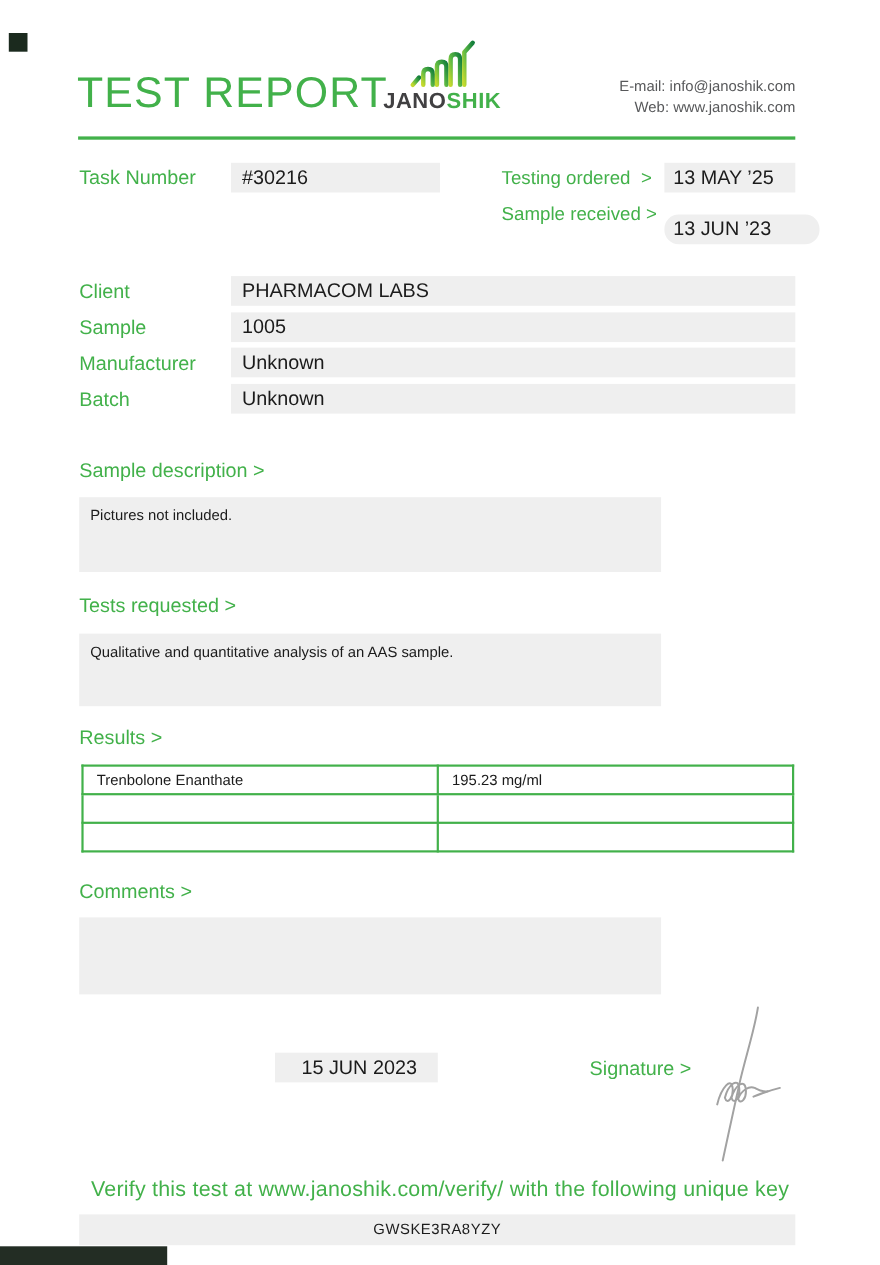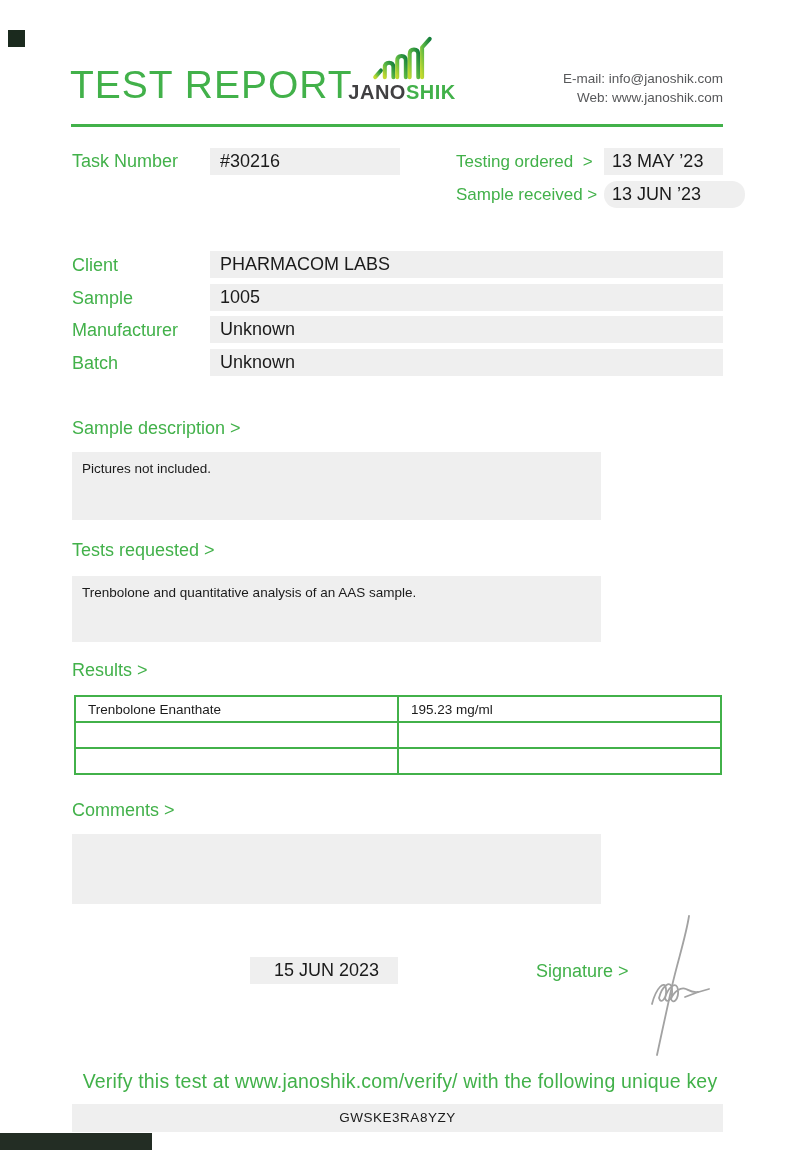--- a/index.html
+++ b/index.html
@@ -30,21 +30,21 @@
   
   .g-label{position:absolute;color:var(--green);font-size:18px;white-space:pre;line-height:22px;}
   .g-label.sm{font-size:17px;}
   .vbox{position:absolute;background:var(--box);color:var(--dark);font-size:18px;font-weight:500;line-height:27px;height:27px;}
 
   #task-label{left:72px;top:150px;}
   #task-value{left:210px;top:148px;width:190px;padding-left:10px;}
   #date1-label{left:456px;top:151px;}
   #date1-value{left:604px;top:148px;width:119px;padding-left:8px;}
   #date2-label{left:456px;top:184px;}
-  #date2-value{left:604px;top:181px;width:141px;padding-left:8px;border-radius:13px;}
+  #date2-value{left:604px;top:195px;width:141px;padding-left:8px;border-radius:13px;}
 
   .info-label{left:72px;}
   .info-value{left:210px;width:513px;padding-left:10px;}
   #info-label-0{top:254px;} #info-value-0{top:251px;}
   #info-label-1{top:287px;} #info-value-1{top:284px;}
   #info-label-2{top:319px;} #info-value-2{top:316px;}
   #info-label-3{top:352px;} #info-value-3{top:349px;}
 
   
   .section-box{position:absolute;left:72px;width:529px;background:var(--box);color:var(--dark);
@@ -107,38 +107,38 @@
     <div><span>E-mail:</span> <span>info@janoshik.com</span></div>
     <div><span>Web:</span> <span>www.janoshik.com</span></div>
   </div>
 
   <div class="abs" id="rule"></div>
 
   <div class="g-label" id="task-label">Task Number</div>
   <div class="vbox" id="task-value">#30216</div>
 
   <div class="g-label sm" id="date1-label">Testing ordered  &gt;</div>
-  <div class="vbox" id="date1-value">13 MAY ’23</div>
+  <div class="vbox" id="date1-value">13 MAY ’25</div>
   <div class="g-label sm" id="date2-label">Sample received &gt;</div>
   <div class="vbox" id="date2-value">13 JUN ’23</div>
 
   <div class="g-label info-label" id="info-label-0">Client</div>
   <div class="vbox info-value" id="info-value-0">PHARMACOM LABS</div>
   <div class="g-label info-label" id="info-label-1">Sample</div>
   <div class="vbox info-value" id="info-value-1">1005</div>
   <div class="g-label info-label" id="info-label-2">Manufacturer</div>
   <div class="vbox info-value" id="info-value-2">Unknown</div>
   <div class="g-label info-label" id="info-label-3">Batch</div>
   <div class="vbox info-value" id="info-value-3">Unknown</div>
 
   <div class="g-label" id="desc-heading">Sample description &gt;</div>
   <div class="section-box" id="desc-box">Pictures not included.</div>
 
   <div class="g-label" id="tests-heading">Tests requested &gt;</div>
-  <div class="section-box" id="tests-box">Trenbolone and quantitative analysis of an AAS sample.</div>
+  <div class="section-box" id="tests-box">Qualitative and quantitative analysis of an AAS sample.</div>
 
   <div class="g-label" id="results-heading">Results &gt;</div>
   <table id="results-table">
     <tbody>
         <tr>
       <td>Trenbolone Enanthate</td>
       <td>195.23 mg/ml</td>
     </tr>
     <tr>
       <td></td>

